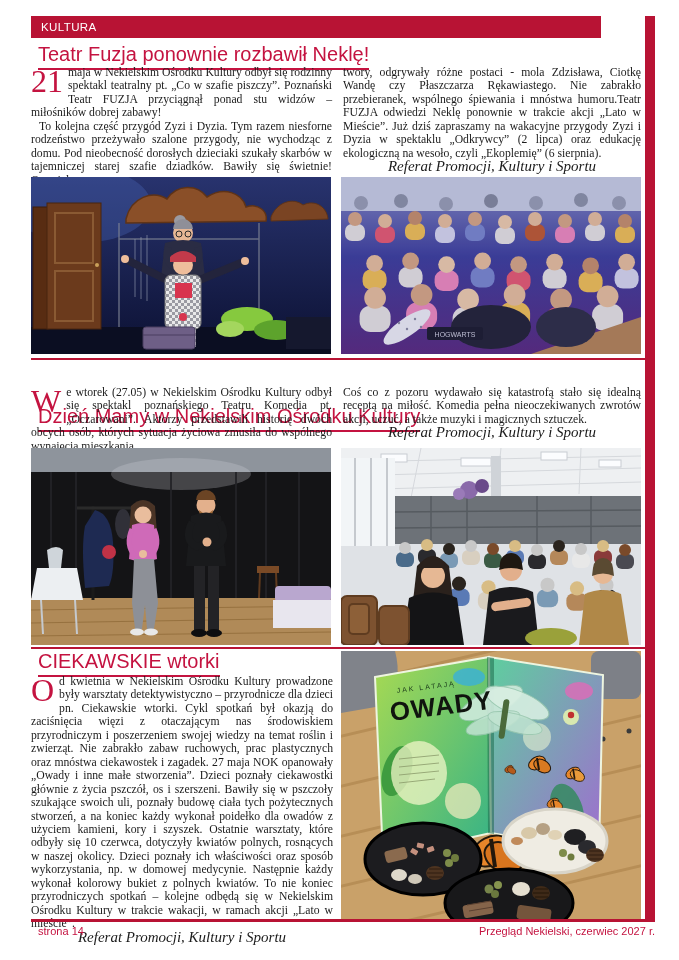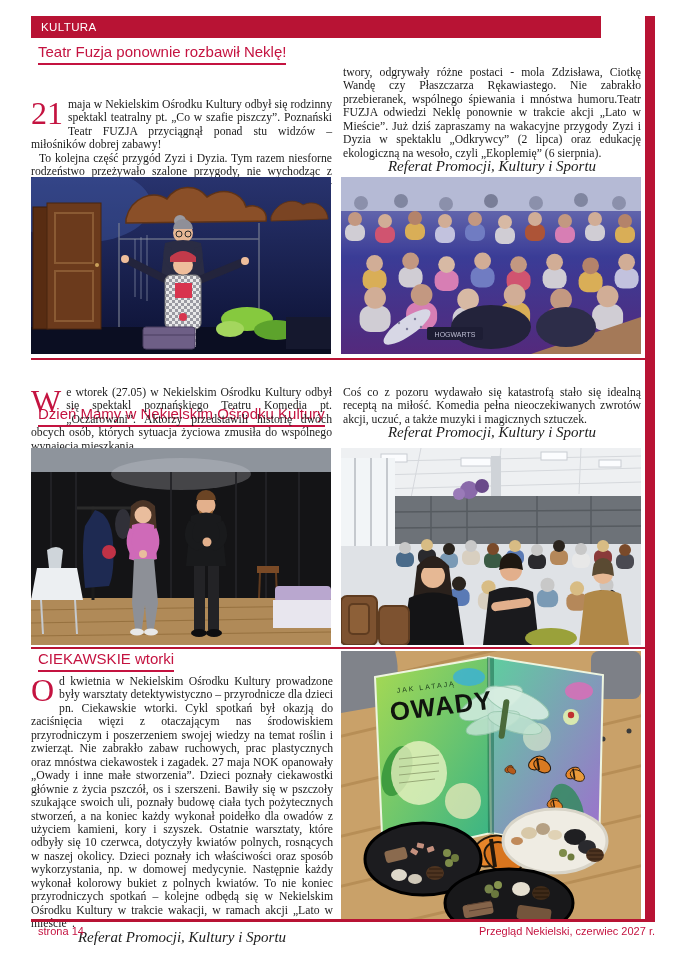--- a/index.html
+++ b/index.html
@@ -16,33 +16,33 @@
   
   .kbar{
     left:31px;top:16px;width:570px;height:22px;background:var(--red);
     color:#fff;font-family:"Liberation Sans",sans-serif;font-size:11.5px;
     line-height:22px;padding-left:10px;box-sizing:border-box;letter-spacing:.4px;
   }
   .vbar{left:645px;top:16px;width:10px;height:904px;background:var(--red);}
   
   .headline{
     left:38px;margin:0;font-family:"Liberation Sans",sans-serif;font-weight:normal;
-    font-size:15px;color:var(--red2);white-space:nowrap;
+    font-size:20px;color:var(--red2);white-space:nowrap;
     border-bottom:2px solid var(--red2);padding-bottom:3px;line-height:1.05;
   }
   .h1{top:44px;}
   .h2{top:362px;margin-top:44px;}
   .h3{top:651px;}
   
   .col{
     width:301px;font-size:11.7px;line-height:13.45px;text-align:justify;color:var(--ink);
   }
   .col p{margin:0;}
   .col p.cont{text-indent:8px;}
-  .a1c1{left:31px;top:66px;margin-top:32px;}
+  .a1c1{left:31px;top:66px;}
   .a1c2{left:343px;top:66px;width:298px;}
   .a2c1{left:31px;top:386px;}
   .a2c2{left:343px;top:386px;width:298px;}
   .a3c1{left:31px;top:675px;width:302px;}
   .dc{
     float:left;color:var(--red2);font-size:32px;line-height:26px;
     padding:2px 5px 0 0;
   }
   .byline{text-align:center;font-style:italic;font-size:15px;margin-top:3px;}
   

